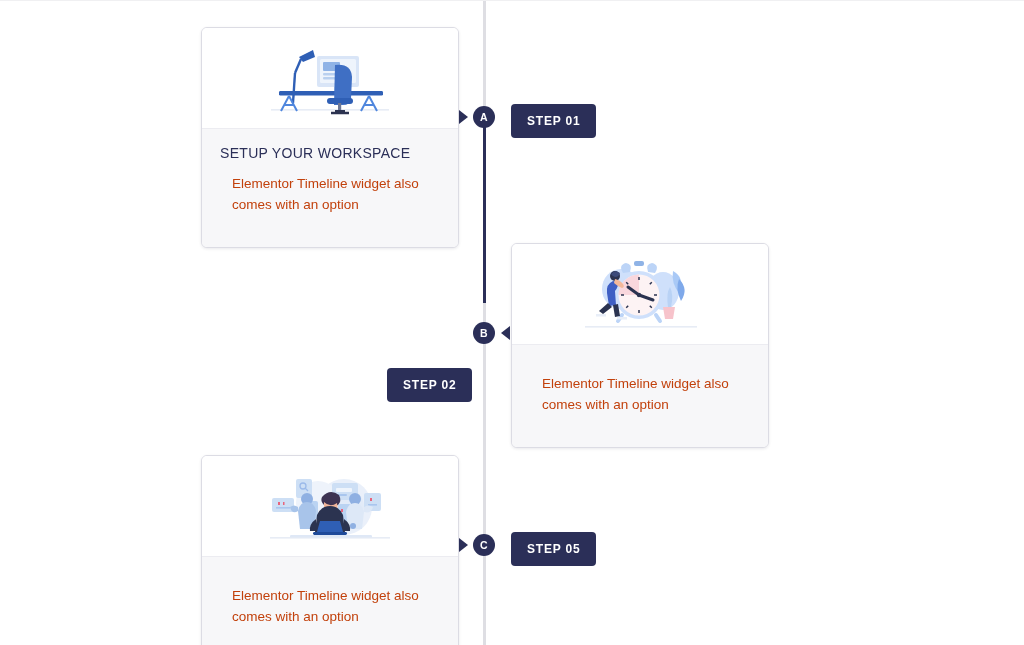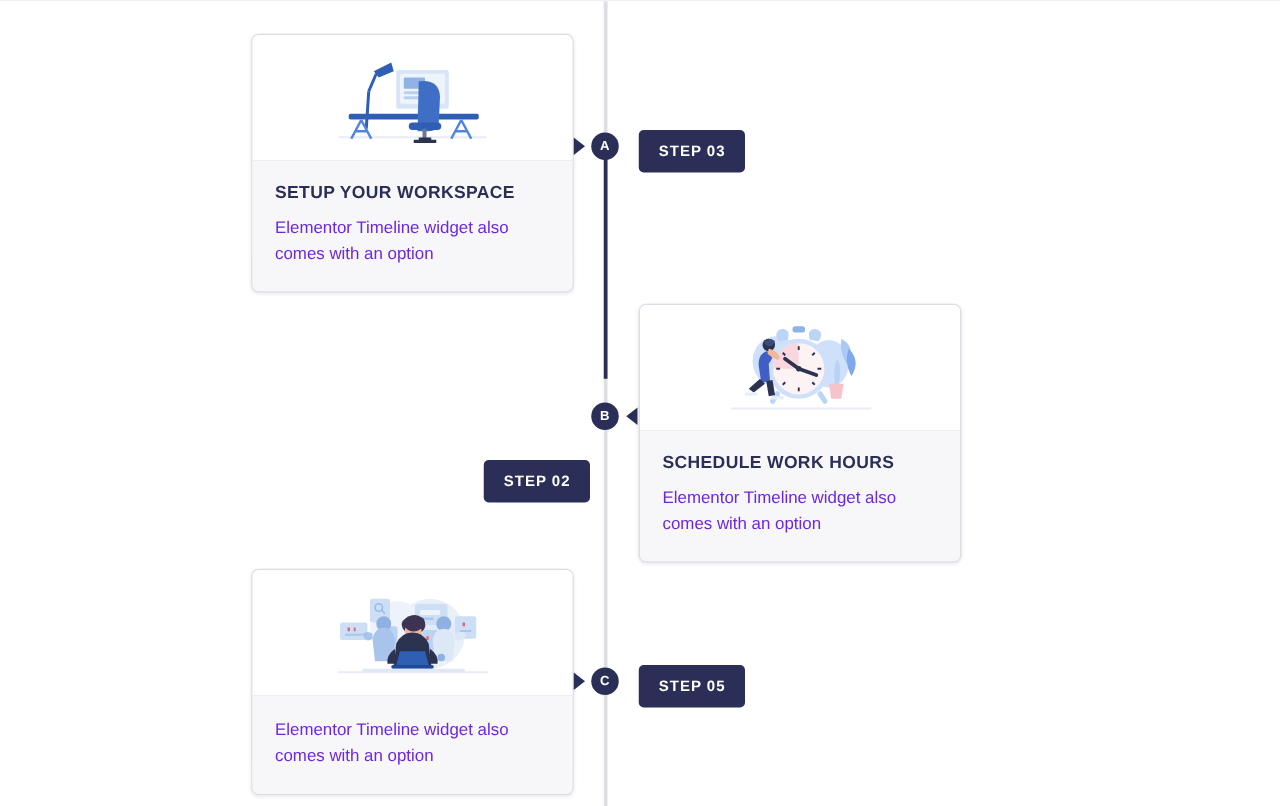--- a/index.html
+++ b/index.html
@@ -87,30 +87,30 @@
     border-bottom: 1px solid #ececf1;
   }
   .card-media svg { display:block; }
   .card-body {
     background: #f7f7f9;
     padding: 16px 18px 20px 18px;
   }
   .card-title {
     color: #2b2f58;
     font-size: 14px;
-    font-weight: bold;
+    font-weight: normal;
     letter-spacing: .3px;
     margin: 0 0 10px 0;
     text-transform: uppercase;
   }
   .card-desc {
-    color: #6d28d9;
+    color: #c2410c;
     font-size: 13.5px;
     line-height: 21px;
-    margin: 0;
+    margin: 12px;
     max-width: 205px;
   }
 
   
   .arrow {
     position: absolute;
     width: 0;
     height: 0;
     z-index: 3;
   }
@@ -161,21 +161,21 @@
       <path d="M70 68 L80 68" stroke="#2b3350" stroke-width="2"></path>
     </svg>
   </div>
   <div class="card-body">
     <h3 class="card-title">SETUP YOUR WORKSPACE</h3>
     <p class="card-desc">Elementor Timeline widget also comes with an option</p>
   </div>
 </div>
 <div class="arrow arrow-right" style="left:459px; top:109px;"></div>
 <div class="marker" style="left:473px; top:105px;">A</div>
-<div class="step-badge" style="left:511px; top:103px;">STEP 03</div>
+<div class="step-badge" style="left:511px; top:103px;">STEP 01</div>
 
 <div class="card" style="left:511px; top:242px;">
   <div class="card-media">
     <svg width="130" height="76" viewBox="0 0 130 76">
       <rect x="10" y="67" width="112" height="1.6" fill="#e7ecf5"></rect>
 
       <ellipse cx="46" cy="30" rx="19" ry="20" fill="#cfe0fb"></ellipse>
       <ellipse cx="88" cy="32" rx="16" ry="19" fill="#cfe0fb"></ellipse>
       <path d="M98 12 q12 6 6 22 q-8 -10 -6 -22 Z" fill="#a9c9f6"></path>
       <path d="M104 20 q10 10 2 22 q-6 -12 -2 -22 Z" fill="#7fa9ea"></path>
@@ -212,21 +212,20 @@
       <circle cx="40" cy="17" r="5" fill="#2b3350"></circle>
       <path d="M36 15 q4 -5 9 -1 q-1 4 -5 4 q-3 -1 -4 -3 Z" fill="#3b4a7a"></path>
       <path d="M40 20 q5 1 8 5 q2 3 -1 4 q-5 -2 -8 -5 Z" fill="#f3b89a"></path>
       <path d="M33 44 l-9 8 l4 3 l9 -7 Z" fill="#2b3350"></path>
       <path d="M38 46 l2 12 l5 -1 l-2 -12 Z" fill="#2b3350"></path>
       <path d="M21 55 h10 v2.6 h-10 Z" fill="#e8eef8"></path>
       <path d="M42 58 h10 v2.6 h-10 Z" fill="#e8eef8"></path>
     </svg>
   </div>
   <div class="card-body">
-    <h3 class="card-title">SCHEDULE WORK HOURS</h3>
     <p class="card-desc">Elementor Timeline widget also comes with an option</p>
   </div>
 </div>
 <div class="arrow arrow-left" style="left:501px; top:325px;"></div>
 <div class="marker" style="left:473px; top:321px;">B</div>
 <div class="step-badge" style="left:387px; top:319px;margin-top:48px;">STEP 02</div>
 
 <div class="card" style="left:201px; top:454px;">
   <div class="card-media">
     <svg width="140" height="76" viewBox="0 0 140 76">

